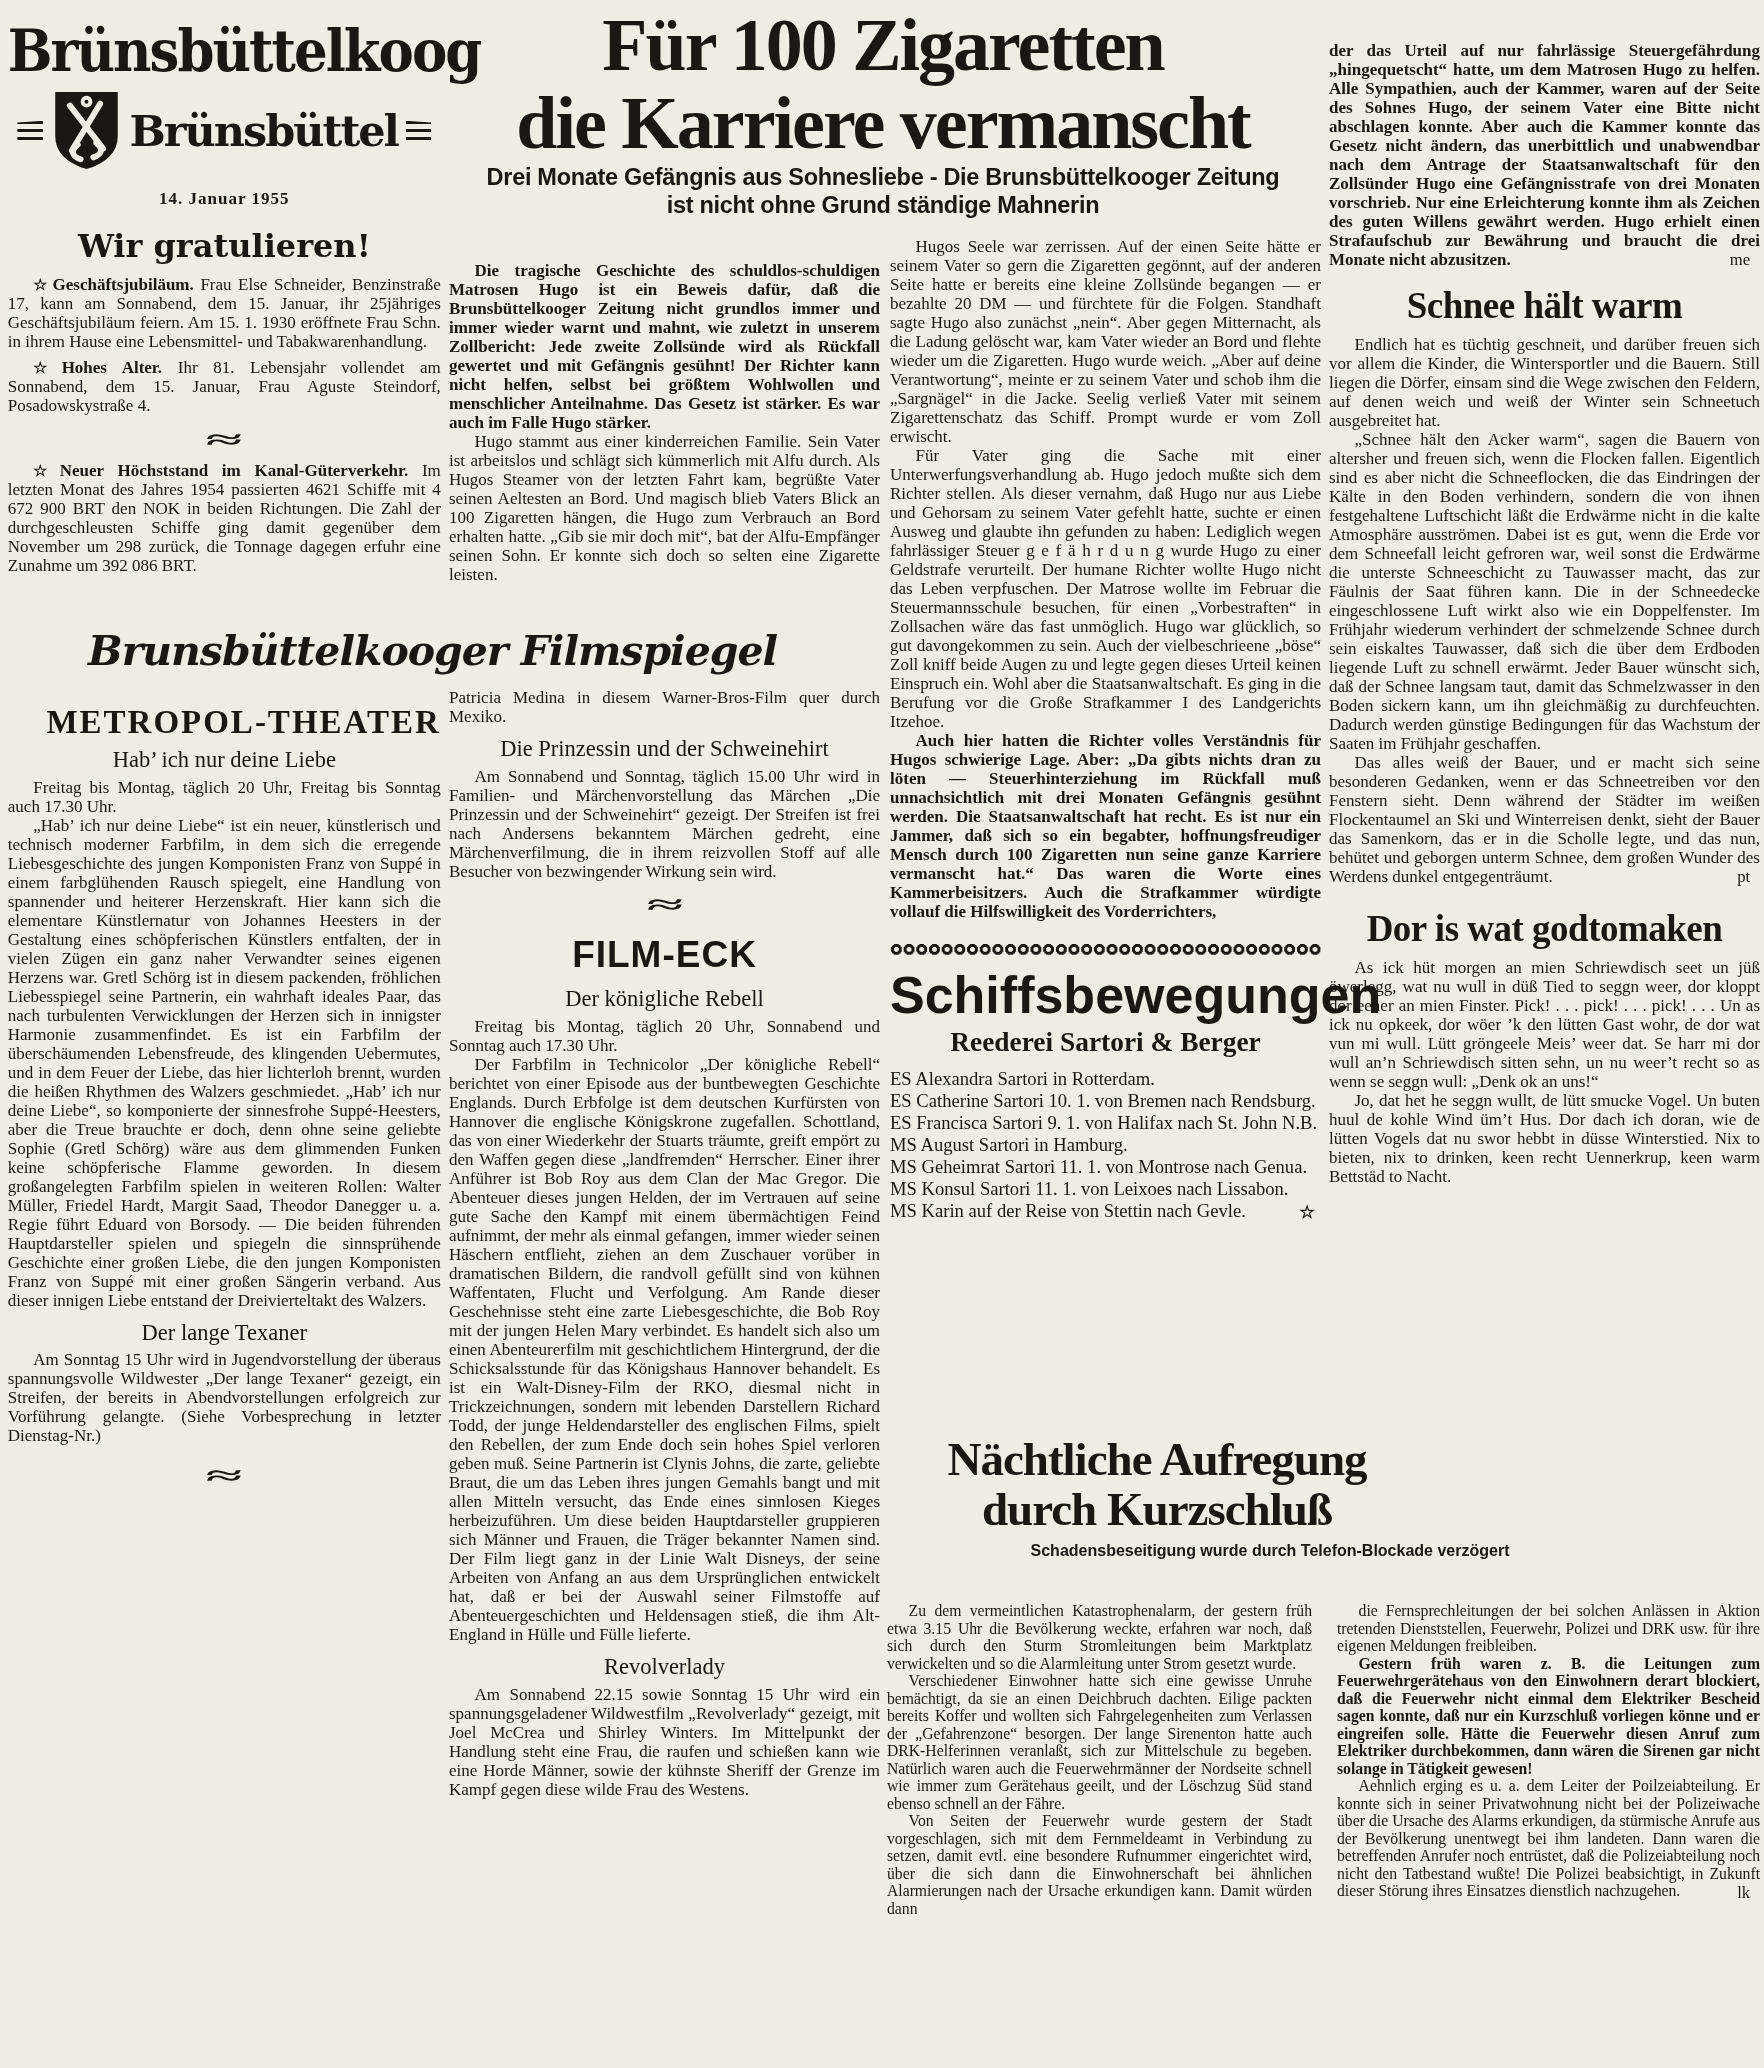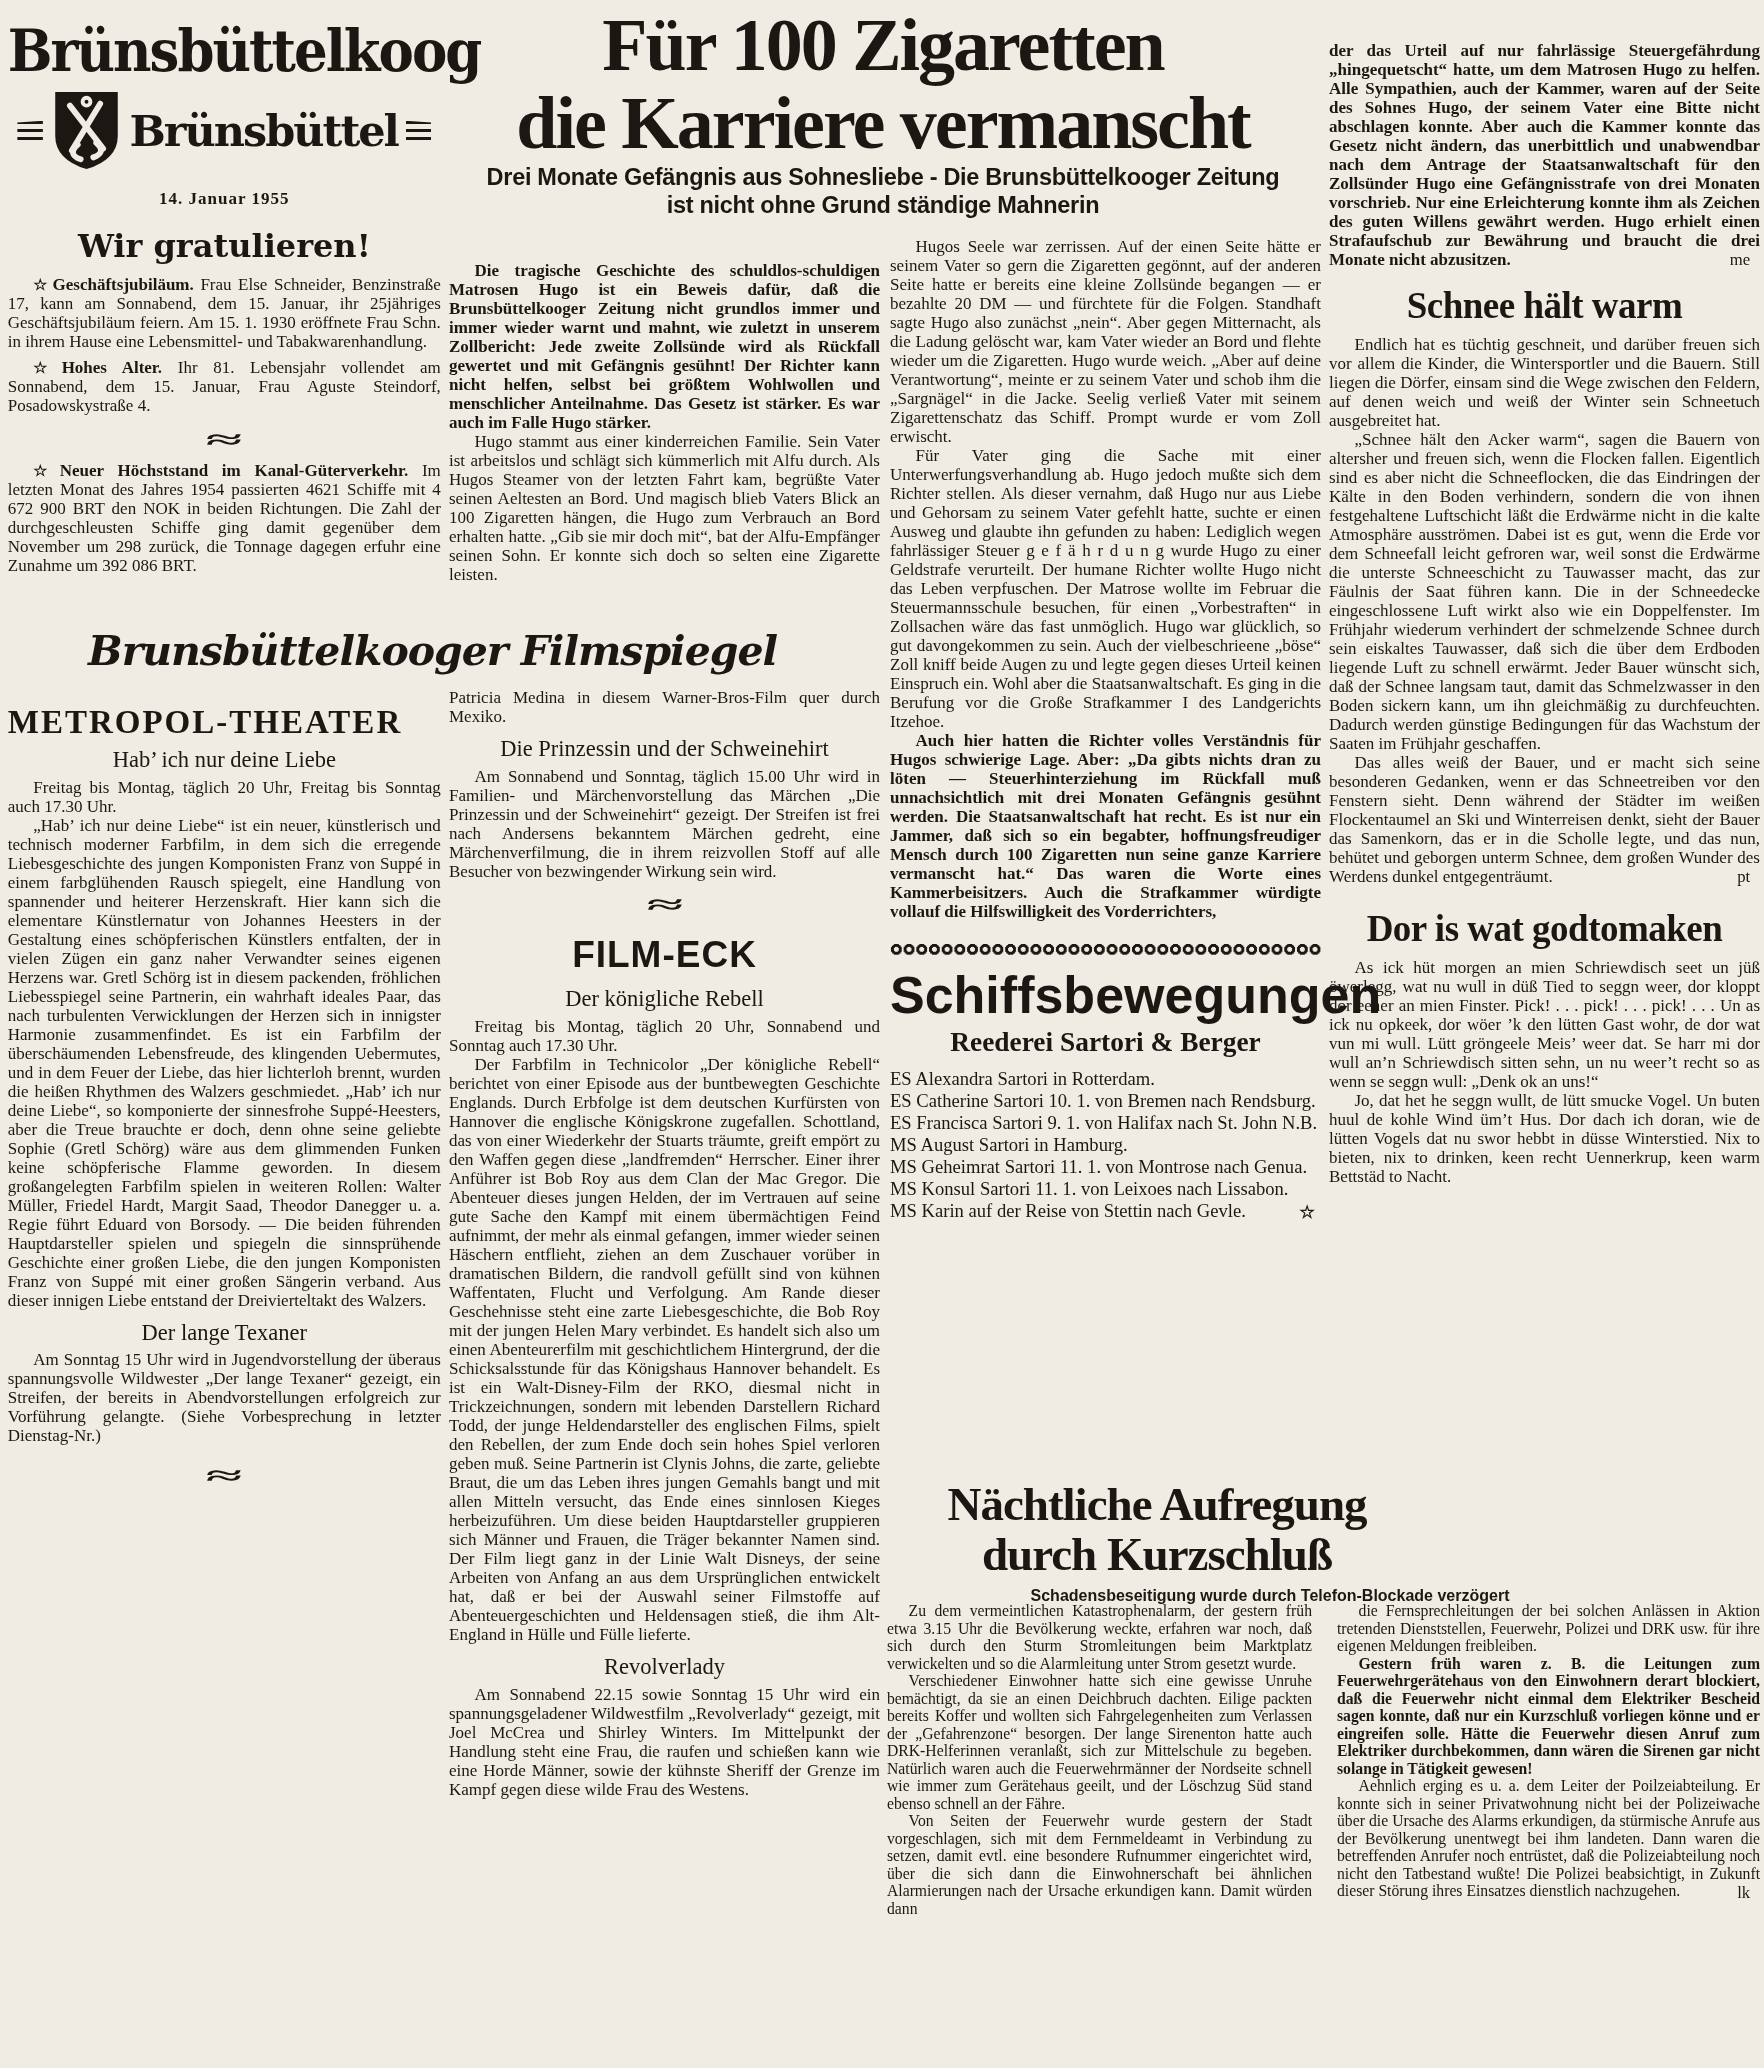--- a/index.html
+++ b/index.html
@@ -23,21 +23,21 @@
   #crest-row{display:flex;align-items:center;justify-content:center;gap:7.8px;margin-top:11.8px;}
   #mast2{font-size:43px;}
   .flourish{width:25.5px;height:21.6px;background:repeating-linear-gradient(to bottom,#1b1712 0 3.4px,transparent 3.4px 7.8px);}
   .flourish.l{clip-path:polygon(0 8%,100% 0,100% 100%,0 92%);}
   .flourish.r{clip-path:polygon(0 0,100% 8%,100% 92%,0 100%);}
   #mast-date{text-align:center;font-weight:bold;font-size:17px;margin-top:15.7px;letter-spacing:1px;}
   .h-grat{font-family:"DejaVu Serif",serif;font-weight:bold;font-size:32px;text-align:center;margin:17.6px 0 9.8px;}
   .hl-main{font-weight:bold;font-size:74px;line-height:78px;text-align:center;letter-spacing:-2px;}
   .sub-main{font-family:"Liberation Sans",sans-serif;font-weight:bold;font-size:23.5px;line-height:28px;text-align:center;letter-spacing:-0.3px;}
   .script{font-family:"DejaVu Serif",serif;font-style:italic;font-weight:bold;font-size:41px;letter-spacing:-1px;white-space:nowrap;}
-  .theater{font-weight:bold;font-size:33px;letter-spacing:2px;text-align:left;margin:0 0 5.9px;}
+  .theater{font-weight:bold;font-size:33px;letter-spacing:2px;text-align:right;margin:0 0 5.9px;}
   .eck{font-family:"Liberation Sans",sans-serif;font-weight:bold;font-size:37px;text-align:center;letter-spacing:1px;margin:13.7px 0 5.9px;}
   .film-title{font-weight:normal;font-size:22.5px;text-align:center;margin:9.8px 0 4.9px;}
   .h-article{font-weight:bold;font-size:37px;text-align:center;margin:13.7px 0 7.8px;letter-spacing:-0.5px;}
   .auf-hl{font-weight:bold;font-size:47px;line-height:50px;text-align:center;letter-spacing:-1px;}
   .auf-sub{font-family:"Liberation Sans",sans-serif;font-weight:bold;font-size:16px;text-align:center;margin-top:7.8px;}
   .ships-title{font-family:"Liberation Sans",sans-serif;font-weight:bold;font-size:52px;text-align:center;margin:9.8px 0 2px;}
   .ships-sub{font-weight:bold;font-size:27.4px;text-align:center;margin-bottom:9.8px;}
   p.ship{margin:0;font-size:18.6px;line-height:22px;padding-left:31px;text-indent:-31px;text-align:justify;}
   
   .sq{text-align:center;margin:9.8px 0 5.9px;font-weight:bold;font-size:25.5px;}
@@ -154,21 +154,21 @@
     <p class="body">Am Sonnabend und Sonntag, täglich 15.00 Uhr wird in Familien- und Märchenvorstellung das Märchen „Die Prinzessin und der Schweinehirt“ gezeigt. Der Streifen ist frei nach Andersens bekanntem Märchen gedreht, eine Märchenverfilmung, die in ihrem reizvollen Stoff auf alle Besucher von bezwingender Wirkung sein wird.</p>
     <div class="sq"><span>≈</span></div>
     <div class="eck">FILM-ECK</div>
     <div class="film-title">Der königliche Rebell</div>
     <p class="body">Freitag bis Montag, täglich 20 Uhr, Sonnabend und Sonntag auch 17.30 Uhr.</p>
     <p class="body">Der Farbfilm in Technicolor „Der königliche Rebell“ berichtet von einer Episode aus der buntbewegten Geschichte Englands. Durch Erbfolge ist dem deutschen Kurfürsten von Hannover die englische Königskrone zugefallen. Schottland, das von einer Wiederkehr der Stuarts träumte, greift empört zu den Waffen gegen diese „landfremden“ Herrscher. Einer ihrer Anführer ist Bob Roy aus dem Clan der Mac Gregor. Die Abenteuer dieses jungen Helden, der im Vertrauen auf seine gute Sache den Kampf mit einem übermächtigen Feind aufnimmt, der mehr als einmal gefangen, immer wieder seinen Häschern entflieht, ziehen an dem Zuschauer vorüber in dramatischen Bildern, die randvoll gefüllt sind von kühnen Waffentaten, Flucht und Verfolgung. Am Rande dieser Geschehnisse steht eine zarte Liebesgeschichte, die Bob Roy mit der jungen Helen Mary verbindet. Es handelt sich also um einen Abenteurerfilm mit geschichtlichem Hintergrund, der die Schicksalsstunde für das Königshaus Hannover behandelt. Es ist ein Walt-Disney-Film der RKO, diesmal nicht in Trickzeichnungen, sondern mit lebenden Darstellern Richard Todd, der junge Heldendarsteller des englischen Films, spielt den Rebellen, der zum Ende doch sein hohes Spiel verloren geben muß. Seine Partnerin ist Clynis Johns, die zarte, geliebte Braut, die um das Leben ihres jungen Gemahls bangt und mit allen Mitteln versucht, das Ende eines sinnlosen Kieges herbeizuführen. Um diese beiden Hauptdarsteller gruppieren sich Männer und Frauen, die Träger bekannter Namen sind. Der Film liegt ganz in der Linie Walt Disneys, der seine Arbeiten von Anfang an aus dem Ursprünglichen entwickelt hat, daß er bei der Auswahl seiner Filmstoffe auf Abenteuergeschichten und Heldensagen stieß, die ihm Alt-England in Hülle und Fülle lieferte.</p>
     <div class="film-title">Revolverlady</div>
     <p class="body">Am Sonnabend 22.15 sowie Sonntag 15 Uhr wird ein spannungsgeladener Wildwestfilm „Revolverlady“ gezeigt, mit Joel McCrea und Shirley Winters. Im Mittelpunkt der Handlung steht eine Frau, die raufen und schießen kann wie eine Horde Männer, sowie der kühnste Sheriff der Grenze im Kampf gegen diese wilde Frau des Westens.</p>
   </div>
 
-  <div class="abs" style="left:863px;top:1479px;width:814px;">
+  <div class="abs" style="left:863px;top:1434px;width:814px;">
     <div style="width:588px;">
       <div class="auf-hl">Nächtliche Aufregung</div>
       <div class="auf-hl">durch Kurzschluß</div>
     </div>
     <div class="auf-sub">Schadensbeseitigung wurde durch Telefon-Blockade verzögert</div>
   </div>
 
   <div class="abs auf" style="left:887px;top:1602px;width:425px;">
     <p class="body">Zu dem vermeintlichen Katastrophenalarm, der gestern früh etwa 3.15 Uhr die Bevölkerung weckte, erfahren war noch, daß sich durch den Sturm Stromleitungen beim Marktplatz verwickelten und so die Alarmleitung unter Strom gesetzt wurde.</p>
     <p class="body">Verschiedener Einwohner hatte sich eine gewisse Unruhe bemächtigt, da sie an einen Deichbruch dachten. Eilige packten bereits Koffer und wollten sich Fahrgelegenheiten zum Verlassen der „Gefahrenzone“ besorgen. Der lange Sirenenton hatte auch DRK-Helferinnen veranlaßt, sich zur Mittelschule zu begeben. Natürlich waren auch die Feuerwehrmänner der Nordseite schnell wie immer zum Gerätehaus geeilt, und der Löschzug Süd stand ebenso schnell an der Fähre.</p>

